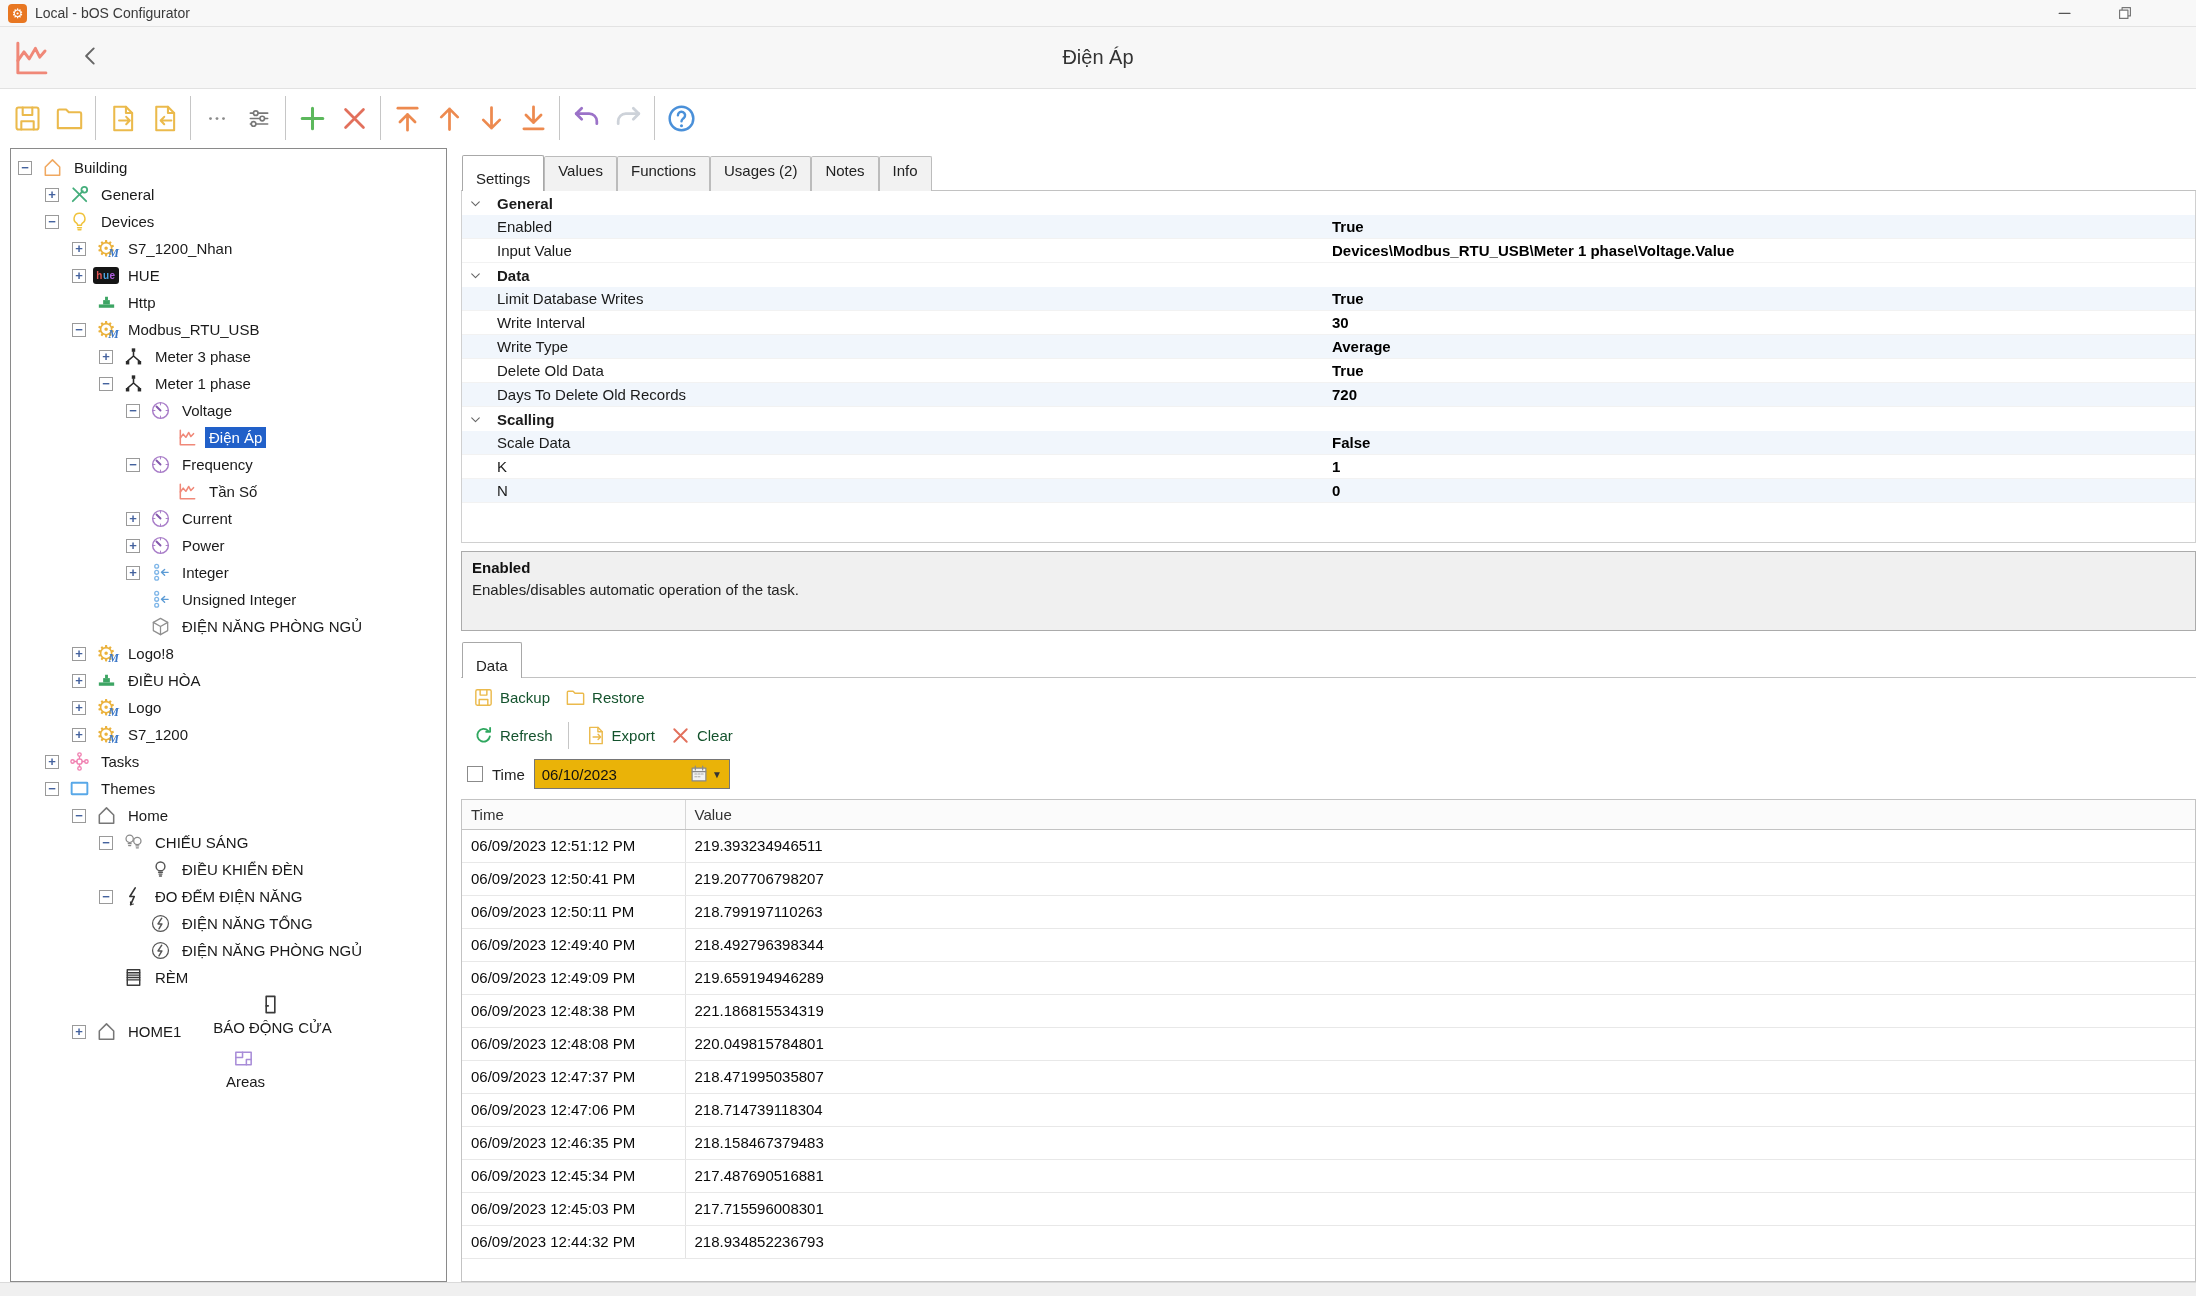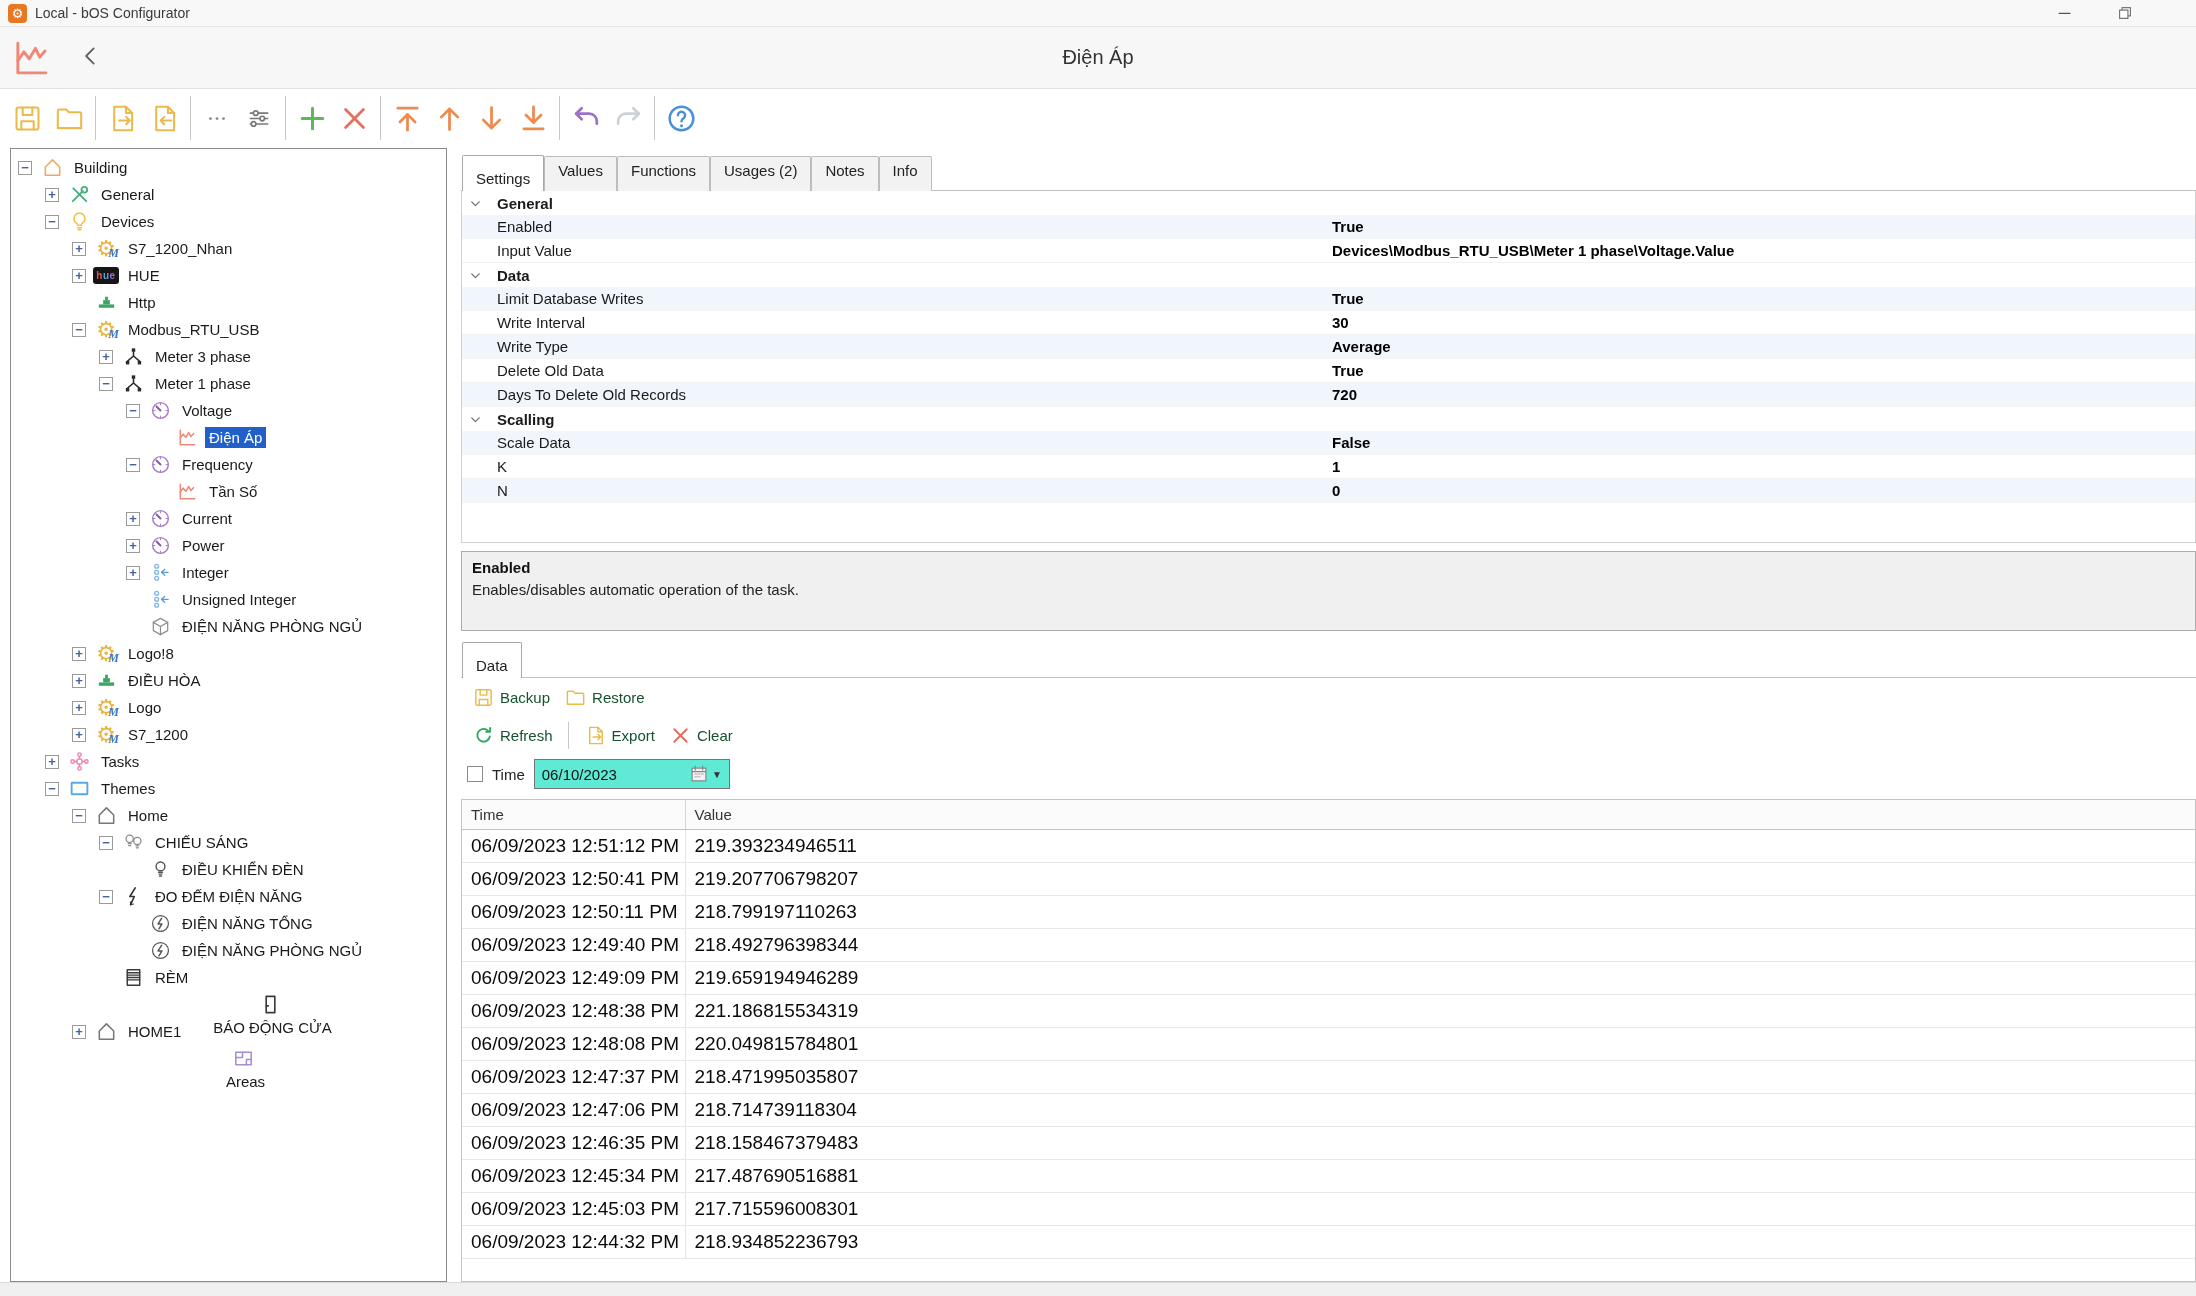--- a/index.html
+++ b/index.html
@@ -80,32 +80,32 @@
 
   .data-tabstrip { display:flex; margin-top:11px; border-bottom:1px solid #c2c2c2; padding-left:1px; }
   .btn-row { display:flex; align-items:center; font-size:15px; padding:5px 0 4px 4px; }
   .tool-btn { display:flex; align-items:center; gap:5px; padding:3px 7px; color:#14532d; }
   .tool-btn svg { width:23px; height:23px; }
   .vsep { width:1px; height:27px; background:#c6c6c6; margin:0 8px; }
 
   .time-row { display:flex; align-items:center; font-size:15px; padding:5px 0 6px 6px; gap:9px; }
   .checkbox { width:16px; height:16px; border:1px solid #8b8b8b; background:#fff; flex:none; }
   .date-field { width:196px; height:30px; border:1px solid #767676; display:flex; align-items:center;
-    padding-left:7px; font-size:15px; color:#111; background:#5eead4; }
+    padding-left:7px; font-size:15px; color:#111; background:#eab308; }
   .date-text { flex:1; }
   .date-cal { width:22px; height:22px; }
   .date-cal svg { width:22px; height:22px; }
   .date-arrow { font-size:10px; color:#333; padding:0 7px 0 2px; }
 
   .data-table-wrap { flex:1; margin-top:4px; border:1px solid #c3c3c3; overflow:hidden; background:#fff; }
   table.grid { border-collapse:collapse; width:100%; table-layout:fixed; }
   table.grid th { width:auto; text-align:left; font-weight:normal; font-size:15px; color:#333;
     height:29px; padding:0 0 0 9px; background:#fbfbfb; border-right:1px solid #d6d6d6; border-bottom:1px solid #c3c3c3; }
   table.grid col.c-time { width:223px; }
-  table.grid td { font-size:19px; color:#0a0a0a; height:33px; padding:0 0 0 9px;
+  table.grid td { font-size:15px; color:#0a0a0a; height:33px; padding:0 0 0 9px;
     border-right:1px solid #e3e3e3; border-bottom:1px solid #e8e8e8; white-space:nowrap; overflow:hidden; }
   table.grid th:last-child, table.grid td:last-child { border-right:none; }
 
   .bottombar { position:absolute; left:0; right:0; bottom:0; height:14px; background:#f0f0f0; border-top:1px solid #dadada; }
 </style>
 </head>
 <body>
 
 <div class="titlebar">
   <div class="app-gear">⚙</div>

